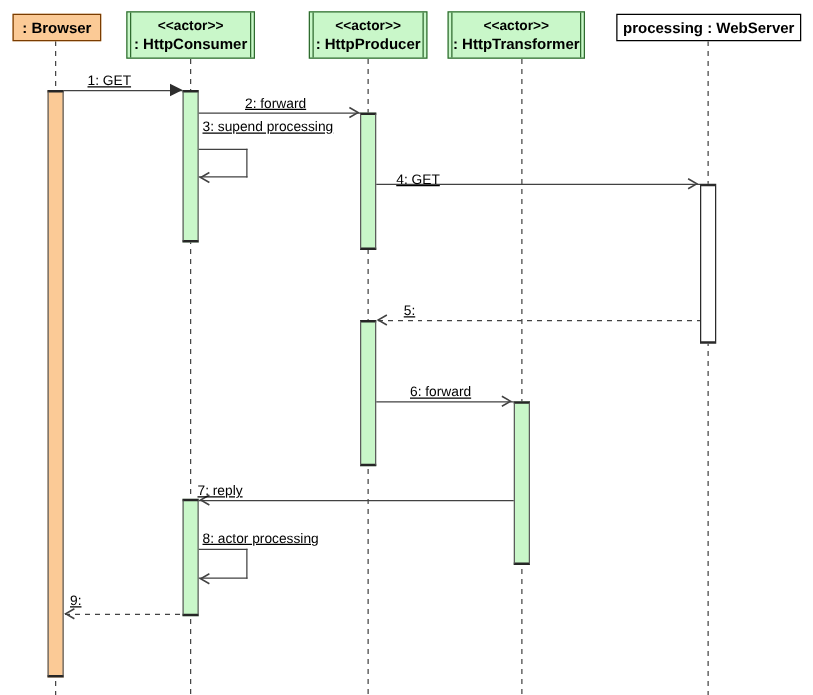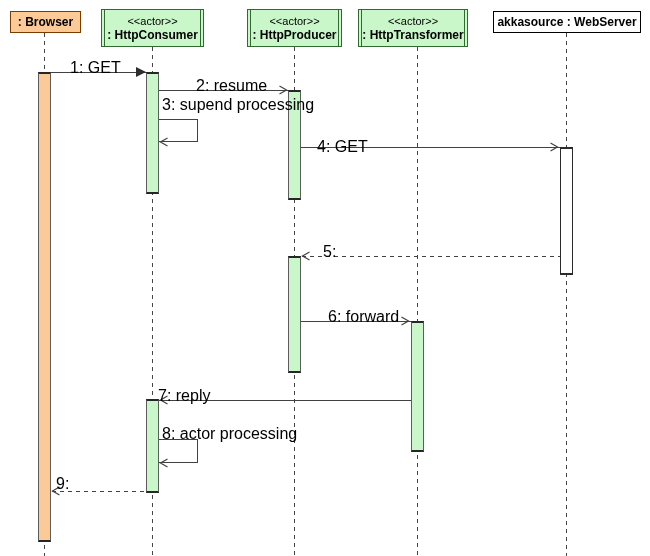--- a/index.html
+++ b/index.html
@@ -13,21 +13,21 @@
     position:absolute; width:1px;
     background:repeating-linear-gradient(to bottom,#464646 0 4px,transparent 4px 8px);
   }
   
   .head {
     position:absolute; box-sizing:border-box; text-align:center;
     display:flex; flex-direction:column; align-items:center; justify-content:center;
     line-height:14px; white-space:nowrap;
   }
   .head .nm { font-weight:bold; font-size:12px;text-align:right; }
-  .head .st { font-weight:normal; font-size:11px; }
+  .head .st { font-weight:bold; font-size:11px; }
   .head.obj   { background:#ffffff; border:1px solid #000000; }
   .head.brow  { background:#fbca96; border:1px solid #7a3c00; }
   .head.actor { background:#c9f7c9; border:1px solid #2f6b2f; }
   .head.actor::before, .head.actor::after {
     content:""; position:absolute; top:0; bottom:0; width:1px; background:#2f6b2f;
   }
   .head.actor::before { left:2px; }
   .head.actor::after  { right:2px; }
   
   .act {
@@ -49,21 +49,21 @@
   }
   
   .tri-right {
     position:absolute; width:0; height:0;
     border-top:5px solid transparent; border-bottom:5px solid transparent;
     border-left:10px solid #2e2e2e;
   }
   .chev { position:absolute; width:10px; height:10px; }
   .chev svg { display:block; }
   
-  .mlabel { position:absolute; white-space:nowrap; font-size:16px; color:#000; }
+  .mlabel { position:absolute; white-space:nowrap; font-size:11px; color:#000;text-decoration:underline; }
 </style>
 </head>
 <body>
 
 <div class="seq">
 
   <div class="lifeline" style="left:44px;  top:33px; height:523px"></div>
   <div class="lifeline" style="left:152px; top:47px; height:509px"></div>
   <div class="lifeline" style="left:294px; top:47px; height:509px"></div>
   <div class="lifeline" style="left:417px; top:47px; height:509px"></div>
@@ -78,42 +78,42 @@
   </div>
   <div class="head actor" style="left:247px;top:9px;width:95px;height:38px">
     <span class="st">&lt;&lt;actor&gt;&gt;</span>
     <span class="nm">: HttpProducer</span>
   </div>
   <div class="head actor" style="left:358px;top:9px;width:110px;height:38px">
     <span class="st">&lt;&lt;actor&gt;&gt;</span>
     <span class="nm">: HttpTransformer</span>
   </div>
   <div class="head obj" style="left:493px;top:11px;width:148px;height:22px">
-    <span class="nm">akkasource : WebServer</span>
+    <span class="nm">processing : WebServer</span>
   </div>
 
   <div class="act orange" style="left:38px; top:72px; height:470px"></div>
   <div class="act green" style="left:146px;top:72px; height:122px"></div>
   <div class="act green" style="left:146px;top:399px;height:94px"></div>
   <div class="act green" style="left:288px;top:90px; height:110px"></div>
   <div class="act green" style="left:288px;top:256px;height:117px"></div>
   <div class="act green" style="left:411px;top:321px;height:131px"></div>
   <div class="act white" style="left:560px;top:147px;height:128px"></div>
 
   <div class="mline" style="left:51px;top:72px;width:95px"></div>
   <div class="tri-right" style="left:136px;top:67px"></div>
   <span class="mlabel" style="left:70px;top:59px">1: GET</span>
 
   <div class="mline" style="left:159px;top:90px;width:129px"></div>
   <div class="chev" style="left:278px;top:85px">
     <svg width="10" height="10">
         <path d="M1.5,1 L8.5,5 L1.5,9" fill="none" stroke="#424242" stroke-width="1.2"></path>
       </svg>
   </div>
-  <span class="mlabel" style="left:196px;top:77px">2: resume</span>
+  <span class="mlabel" style="left:196px;top:77px">2: forward</span>
 
   <div class="loop" style="left:159px;top:119px;width:39px;height:23px"></div>
   <div class="chev" style="left:159px;top:137px">
     <svg width="10" height="10">
         <path d="M8.5,1 L1.5,5 L8.5,9" fill="none" stroke="#424242" stroke-width="1.2"></path>
       </svg>
   </div>
   <span class="mlabel" style="left:162px;top:96px">3: supend processing</span>
 
   <div class="mline" style="left:301px;top:147px;width:259px"></div>

